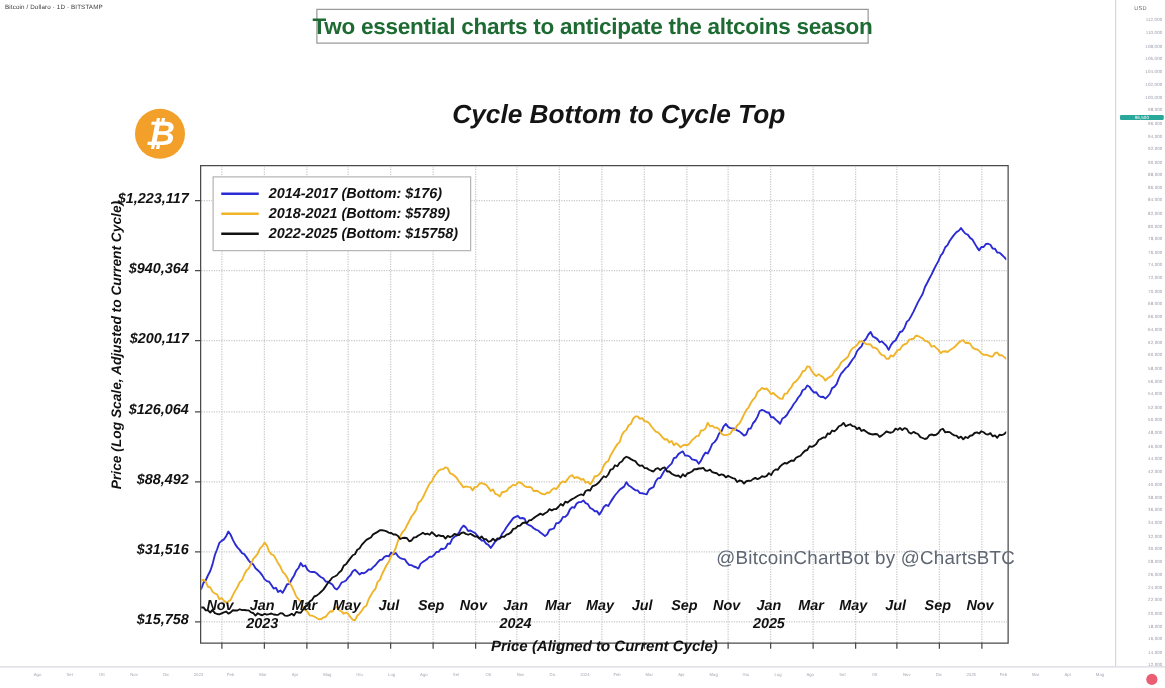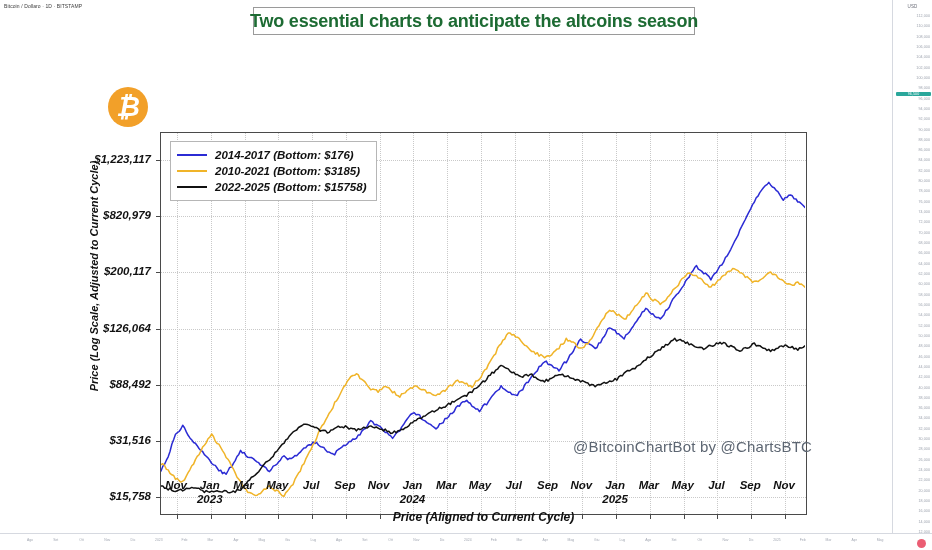--- a/index.html
+++ b/index.html
@@ -239,20 +239,21 @@
   <span id="banner-text">Two essential charts to anticipate the altcoins season</span>
 </div>
 
 <div id="figure">
 
   <div id="btc-logo">
     <div id="btc-coin">₿</div>
   </div>
 
   <div id="chart-title">
+    <div>Cycle Bottom to Cycle Top</div>
   </div>
 
   <div id="ylabel">Price (Log Scale, Adjusted to Current Cycle)</div>
 
   <div id="plot">
     <div id="grid">
         <div class="gh" style="top: 26.6363px;"></div>
         <div class="gh" style="top: 82.9261px;"></div>
         <div class="gh" style="top: 139.216px;"></div>
         <div class="gh" style="top: 195.506px;"></div>
@@ -285,21 +286,21 @@
         <polyline points="0.0,353.0 1.8,352.9 3.6,355.3 5.4,355.3 7.2,357.0 9.0,355.0 10.9,357.5 12.7,358.2 14.5,358.5 16.3,357.7 18.1,356.9 19.9,356.2 21.7,357.9 23.5,356.9 25.3,355.2 27.1,355.4 28.9,355.4 30.8,354.4 32.6,355.1 34.4,355.0 36.2,355.2 38.0,355.3 39.8,356.9 41.6,357.4 43.4,359.5 45.2,357.6 47.0,358.6 48.8,359.2 50.7,358.1 52.5,358.7 54.3,358.3 56.1,357.8 57.9,358.6 59.7,358.8 61.5,358.9 63.3,357.5 65.1,357.8 66.9,359.5 68.7,359.7 70.6,359.1 72.4,358.0 74.2,359.4 76.0,356.5 77.8,357.0 79.6,357.2 81.4,354.8 83.2,352.3 85.0,351.0 86.8,348.1 88.6,347.0 90.4,344.2 92.3,343.5 94.1,342.1 95.9,340.4 97.7,338.7 99.5,336.1 101.3,333.4 103.1,331.3 104.9,329.0 106.7,328.2 108.5,327.2 110.3,325.0 112.2,323.4 114.0,319.5 115.8,318.4 117.6,315.9 119.4,313.5 121.2,311.2 123.0,310.4 124.8,306.8 126.6,305.8 128.4,302.9 130.2,300.9 132.1,298.9 133.9,297.9 135.7,297.0 137.5,294.5 139.3,293.5 141.1,292.5 142.9,291.2 144.7,291.2 146.5,291.5 148.3,292.1 150.1,293.2 152.0,293.4 153.8,294.6 155.6,294.6 157.4,295.8 159.2,298.2 161.0,297.4 162.8,297.2 164.6,297.6 166.4,300.0 168.2,299.4 170.0,297.0 171.9,296.7 173.7,295.4 175.5,294.4 177.3,293.2 179.1,294.4 180.9,293.9 182.7,294.8 184.5,292.7 186.3,294.4 188.1,296.1 189.9,295.1 191.8,295.8 193.6,295.7 195.4,297.9 197.2,295.7 199.0,296.7 200.8,295.8 202.6,294.2 204.4,294.8 206.2,295.0 208.0,293.4 209.8,292.9 211.7,294.1 213.5,294.8 215.3,294.0 217.1,295.1 218.9,296.2 220.7,296.2 222.5,297.9 224.3,296.1 226.1,298.4 227.9,298.3 229.7,300.4 231.6,299.9 233.4,298.0 235.2,299.7 237.0,297.7 238.8,297.5 240.6,296.3 242.4,296.4 244.2,294.7 246.0,294.2 247.8,292.9 249.6,290.1 251.4,289.7 253.3,287.8 255.1,287.5 256.9,285.6 258.7,285.0 260.5,285.4 262.3,283.3 264.1,283.0 265.9,281.5 267.7,280.2 269.5,279.1 271.3,277.9 273.2,278.9 275.0,277.6 276.8,276.6 278.6,274.3 280.4,275.4 282.2,274.3 284.0,274.2 285.8,272.4 287.6,270.2 289.4,271.5 291.2,268.4 293.1,269.0 294.9,267.5 296.7,266.3 298.5,265.4 300.3,264.2 302.1,263.2 303.9,262.5 305.7,263.2 307.5,259.8 309.3,259.0 311.1,259.4 313.0,255.9 314.8,255.4 316.6,254.3 318.4,252.6 320.2,250.2 322.0,248.0 323.8,248.8 325.6,246.6 327.4,242.7 329.2,242.3 331.0,239.2 332.9,240.0 334.7,237.2 336.5,236.2 338.3,233.6 340.1,232.4 341.9,233.1 343.7,234.3 345.5,235.3 347.3,235.9 349.1,238.4 350.9,239.7 352.8,239.3 354.6,241.4 356.4,241.5 358.2,242.8 360.0,243.6 361.8,244.2 363.6,242.1 365.4,241.5 367.2,243.0 369.0,241.5 370.8,240.9 372.7,244.2 374.5,244.2 376.3,246.0 378.1,246.9 379.9,247.7 381.7,247.4 383.5,249.0 385.3,246.4 387.1,248.1 388.9,245.8 390.7,245.2 392.6,244.2 394.4,242.4 396.2,242.4 398.0,241.8 399.8,241.8 401.6,241.3 403.4,243.5 405.2,243.6 407.0,242.7 408.8,244.7 410.6,245.2 412.4,245.6 414.3,247.3 416.1,246.5 417.9,247.0 419.7,248.9 421.5,247.7 423.3,248.6 425.1,249.5 426.9,249.9 428.7,252.6 430.5,251.4 432.3,251.7 434.2,253.8 436.0,252.0 437.8,251.6 439.6,251.7 441.4,250.3 443.2,249.3 445.0,250.3 446.8,249.5 448.6,248.0 450.4,248.5 452.2,247.9 454.1,245.5 455.9,247.1 457.7,243.9 459.5,242.5 461.3,242.8 463.1,240.1 464.9,238.6 466.7,237.4 468.5,237.8 470.3,236.5 472.1,235.4 474.0,235.7 475.8,233.2 477.6,232.3 479.4,231.6 481.2,229.4 483.0,227.6 484.8,227.0 486.6,224.0 488.4,224.5 490.2,223.7 492.0,222.2 493.9,219.0 495.7,218.1 497.5,217.0 499.3,217.1 501.1,213.8 502.9,214.2 504.7,211.4 506.5,212.1 508.3,210.5 510.1,208.0 511.9,207.3 513.8,205.3 515.6,208.0 517.4,207.1 519.2,206.4 521.0,207.9 522.8,208.1 524.6,210.3 526.4,209.1 528.2,211.8 530.0,210.9 531.8,212.2 533.7,213.6 535.5,214.2 537.3,214.6 539.1,214.2 540.9,214.4 542.7,216.5 544.5,215.3 546.3,213.9 548.1,212.2 549.9,212.8 551.7,213.2 553.6,212.4 555.4,209.9 557.2,210.8 559.0,209.4 560.8,211.0 562.6,209.5 564.4,210.1 566.2,213.0 568.0,213.9 569.8,212.5 571.6,213.5 573.4,214.2 575.3,216.7 577.1,217.4 578.9,218.2 580.7,217.6 582.5,215.1 584.3,214.6 586.1,215.2 587.9,214.8 589.7,213.4 591.5,210.8 593.3,210.0 595.2,212.9 597.0,212.5 598.8,212.7 600.6,214.2 602.4,215.3 604.2,215.5 606.0,217.4 607.8,216.3 609.6,218.5 611.4,216.6 613.2,217.4 615.1,215.6 616.9,215.2 618.7,213.4 620.5,212.9 622.3,213.8 624.1,212.0 625.9,212.8 627.7,214.3 629.5,214.6 631.3,213.5 633.1,216.0 635.0,215.3 636.8,217.2 638.6,214.8 640.4,215.1 642.2,214.4 644.0,212.7" fill="none" stroke="#111111" stroke-width="1.5" stroke-linejoin="round" stroke-linecap="round"></polyline>
       </svg>
 
     <div id="legend">
         <div class="legend-row">
           <span class="legend-swatch" style="border-top-color: rgb(43, 43, 212);"></span>
           <span class="legend-text">2014-2017 (Bottom: $176)</span>
         </div>
         <div class="legend-row">
           <span class="legend-swatch" style="border-top-color: rgb(240, 180, 41);"></span>
-          <span class="legend-text">2010-2021 (Bottom: $3185)</span>
+          <span class="legend-text">2018-2021 (Bottom: $5789)</span>
         </div>
         <div class="legend-row">
           <span class="legend-swatch" style="border-top-color: rgb(17, 17, 17);"></span>
           <span class="legend-text">2022-2025 (Bottom: $15758)</span>
         </div>
       </div>
 
     <div id="watermark">@BitcoinChartBot by @ChartsBTC</div>
   <div class="ytick-mark" style="top: 26.6363px;"></div>
       <div class="ytick-mark" style="top: 82.9261px;"></div>
@@ -324,21 +325,21 @@
       <div class="xtick-mark" style="left: 455.111px;"></div>
       <div class="xtick-mark" style="left: 488.889px;"></div>
       <div class="xtick-mark" style="left: 522.667px;"></div>
       <div class="xtick-mark" style="left: 556.444px;"></div>
       <div class="xtick-mark" style="left: 590.222px;"></div>
       <div class="xtick-mark" style="left: 624px;"></div>
     </div>
 
   <div id="xlabel">Price (Aligned to Current Cycle)</div>
 <div class="ytick-label" style="top: 118.636px; right: 741px;">$1,223,117</div>
-    <div class="ytick-label" style="top: 174.926px; right: 741px;">$820,979</div>
+    <div class="ytick-label" style="top: 174.926px; right: 741px;">$940,364</div>
     <div class="ytick-label" style="top: 231.216px; right: 741px;">$200,117</div>
     <div class="ytick-label" style="top: 287.506px; right: 741px;">$126,064</div>
     <div class="ytick-label" style="top: 343.796px; right: 741px;">$88,492</div>
     <div class="ytick-label" style="top: 400.086px; right: 741px;">$31,516</div>
     <div class="ytick-label" style="top: 456.375px; right: 741px;">$15,758</div>
     <div class="xtick-label" style="left: 176px; top: 439px;">Nov</div>
     <div class="xtick-label" style="left: 209.778px; top: 439px;">Jan</div>
     <div class="xtick-label" style="left: 243.556px; top: 439px;">Mar</div>
     <div class="xtick-label" style="left: 277.333px; top: 439px;">May</div>
     <div class="xtick-label" style="left: 311.111px; top: 439px;">Jul</div>

